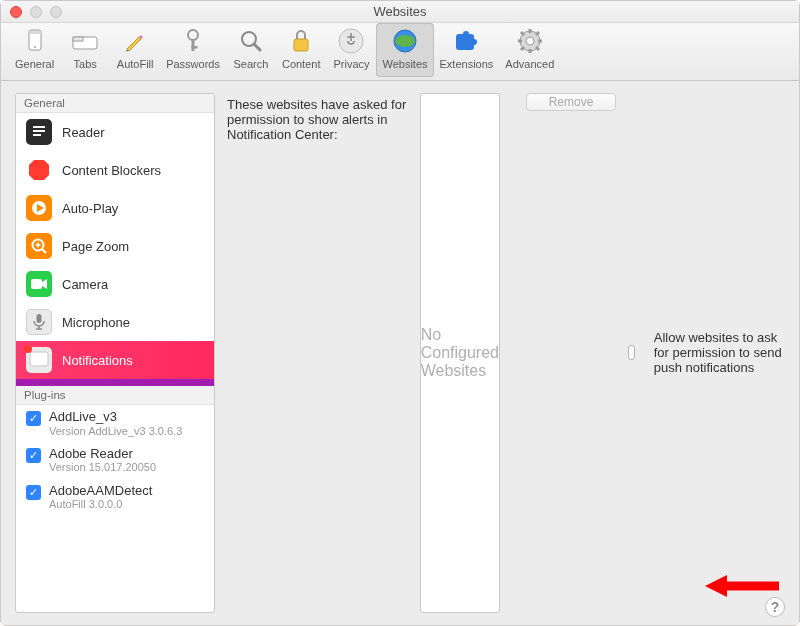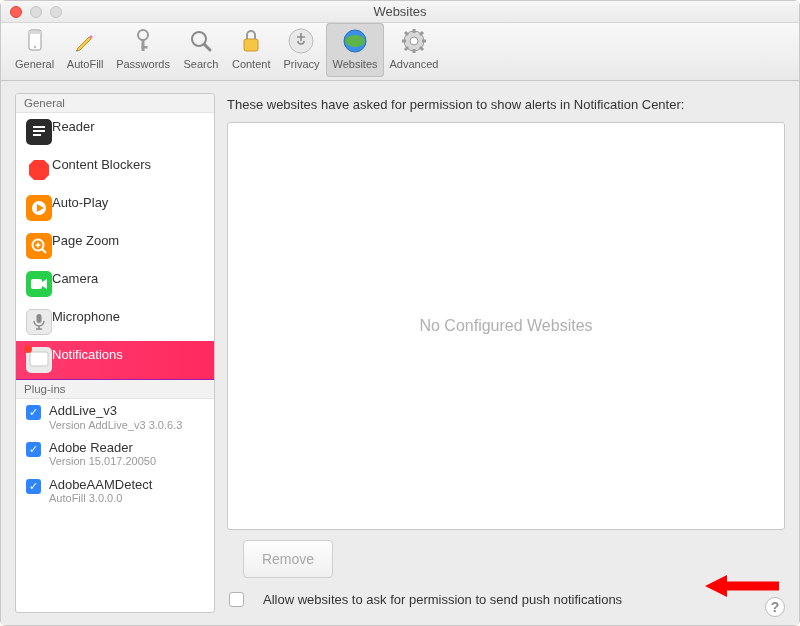--- a/index.html
+++ b/index.html
@@ -76,26 +76,26 @@
       border-radius: 3px;
       display: flex; flex-direction: column;
       overflow: hidden;
     }
     .sb-header {
       background: #f2f2f2;
       color: #6b6b6b;
       font-size: 11.5px;
       padding: 3px 8px;
       border-bottom: 1px solid #e2e2e2;
-      border-top: 1px solid #a21caf;
+      border-top: 7px solid #a21caf;
     }
     .sb-header:first-child { border-top: none; }
     .sb-item {
-      display: flex; 
-      padding: 6px 10px; 
+      display: flex; align-items: center;
+      padding: 6px 10px; gap: 10px;
       font-size: 13px;
       cursor: default;
     }
     .sb-item.selected {
       background: linear-gradient(90deg, #ff3a6e, #ff2a5f);
       color: #fff;
     }
     .sb-icon {
       width: 26px; height: 26px; border-radius: 5px;
       display:flex;align-items:center;justify-content:center;
@@ -109,41 +109,41 @@
     .plugin-cb {
       width:15px;height:15px;border-radius:3px;background:#2f85ff;
       display:flex;align-items:center;justify-content:center;color:#fff;font-size:11px;
       margin-top:2px; flex-shrink:0;
     }
     .plugin-text { display:flex;flex-direction:column; line-height:1.2;}
     .plugin-name { font-size:13px; color:#333;}
     .plugin-ver { font-size:11px; color:#9a9a9a;}
     .main {
       flex: 1;
-      display:flex; flex-direction:column;
+      display:flex; 
       gap: 10px;
       position: relative;
     }
     .desc { font-size:13px; color:#333; padding-top:4px;}
     .list-box {
       flex:1;
       background:#fff;
       border:1px solid #c9c9c9;
       border-radius:3px;
       display:flex; align-items:center; justify-content:center;
       color:#b0b0b0; font-size:16px;
       min-height: 300px;
     }
     .remove-btn {
-      width: 90px; height:38px;
+      width: 90px; height:18px;
       background:linear-gradient(#fdfdfd,#f0f0f0);
       border:1px solid #cfcfcf;
       border-radius:4px;
       color:#a9a9a9;
-      font-size:14px;
+      font-size:12px;
       margin-left:16px;
     }
     .check-row {
       display:flex; align-items:center; gap:19px; padding: 4px 0 6px 2px;
       font-size:13px; color:#333;
     }
     .checkbox {
       width:15px;height:15px;border:1px solid #b3b3b3;border-radius:3px;
       background:#fff;
     }
@@ -179,20 +179,29 @@
         <svg width="22" height="26" viewBox="0 0 22 26">
             <rect x="5" y="2" width="12" height="20" rx="2" fill="#fff" stroke="#9a9a9a"></rect>
             <rect x="5" y="3" width="12" height="3" fill="#d8d8d8"></rect>
             <circle cx="11" cy="19" r="1.2" fill="#bbb"></circle>
           </svg>
       </div>
       <span>General</span>
     </div>
     <div class="tb-item">
       <div class="tb-icon">
+        <svg width="28" height="20" viewBox="0 0 28 20">
+            <rect x="2" y="6" width="24" height="12" rx="2" fill="#fff" stroke="#9a9a9a"></rect>
+            <rect x="2" y="6" width="10" height="4" fill="#e8e8e8" stroke="#9a9a9a"></rect>
+          </svg>
+      </div>
+      <span>Tabs</span>
+    </div>
+    <div class="tb-item">
+      <div class="tb-icon">
         <svg width="24" height="24" viewBox="0 0 24 24">
             <path d="M4 20 L16 8 L18 10 L6 22 Z" fill="#f5c84c" stroke="#c49a2a"></path>
             <path d="M16 8 L18 6 L20 8 L18 10 Z" fill="#e87db0"></path>
             <path d="M3 21 L5 21 L4 23 Z" fill="#666"></path>
           </svg>
       </div>
       <span>AutoFill</span>
     </div>
     <div class="tb-item">
       <div class="tb-icon">
@@ -233,20 +242,30 @@
     </div>
     <div class="tb-item selected">
       <div class="tb-icon">
         <svg width="26" height="26" viewBox="0 0 26 26">
             <circle cx="13" cy="13" r="11" fill="#3a8fe8"></circle>
             <path d="M3 13 a10 6 0 0 1 20 0 a10 6 0 0 1 -20 0" fill="#5fb34b"></path>
             <ellipse cx="13" cy="13" rx="11" ry="11" fill="none" stroke="#2a6fb8"></ellipse>
           </svg>
       </div>
       <span>Websites</span>
+    </div>
+    <div class="tb-item">
+      <div class="tb-icon">
+        <svg width="26" height="26" viewBox="0 0 26 26">
+            <rect x="3" y="6" width="18" height="16" rx="3" fill="#2f7ae0"></rect>
+            <path d="M10 6 a3 3 0 0 1 6 0" fill="#2f7ae0"></path>
+            <circle cx="21" cy="14" r="3" fill="#2f7ae0"></circle>
+          </svg>
+      </div>
+      <span>Extensions</span>
     </div>
     <div class="tb-item">
       <div class="tb-icon">
         <svg width="26" height="26" viewBox="0 0 26 26">
             <circle cx="13" cy="13" r="10" fill="#d8d8d8" stroke="#9a9a9a"></circle>
             <circle cx="13" cy="13" r="4" fill="#fff" stroke="#9a9a9a"></circle>
             <g stroke="#9a9a9a" stroke-width="3">
               <line x1="13" y1="1" x2="13" y2="5"></line>
               <line x1="13" y1="21" x2="13" y2="25"></line>
               <line x1="1" y1="13" x2="5" y2="13"></line>

